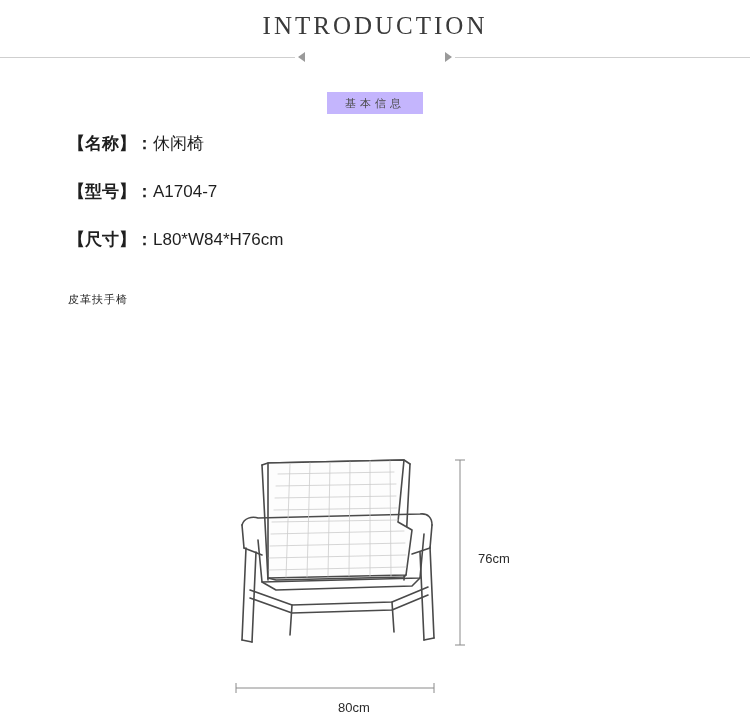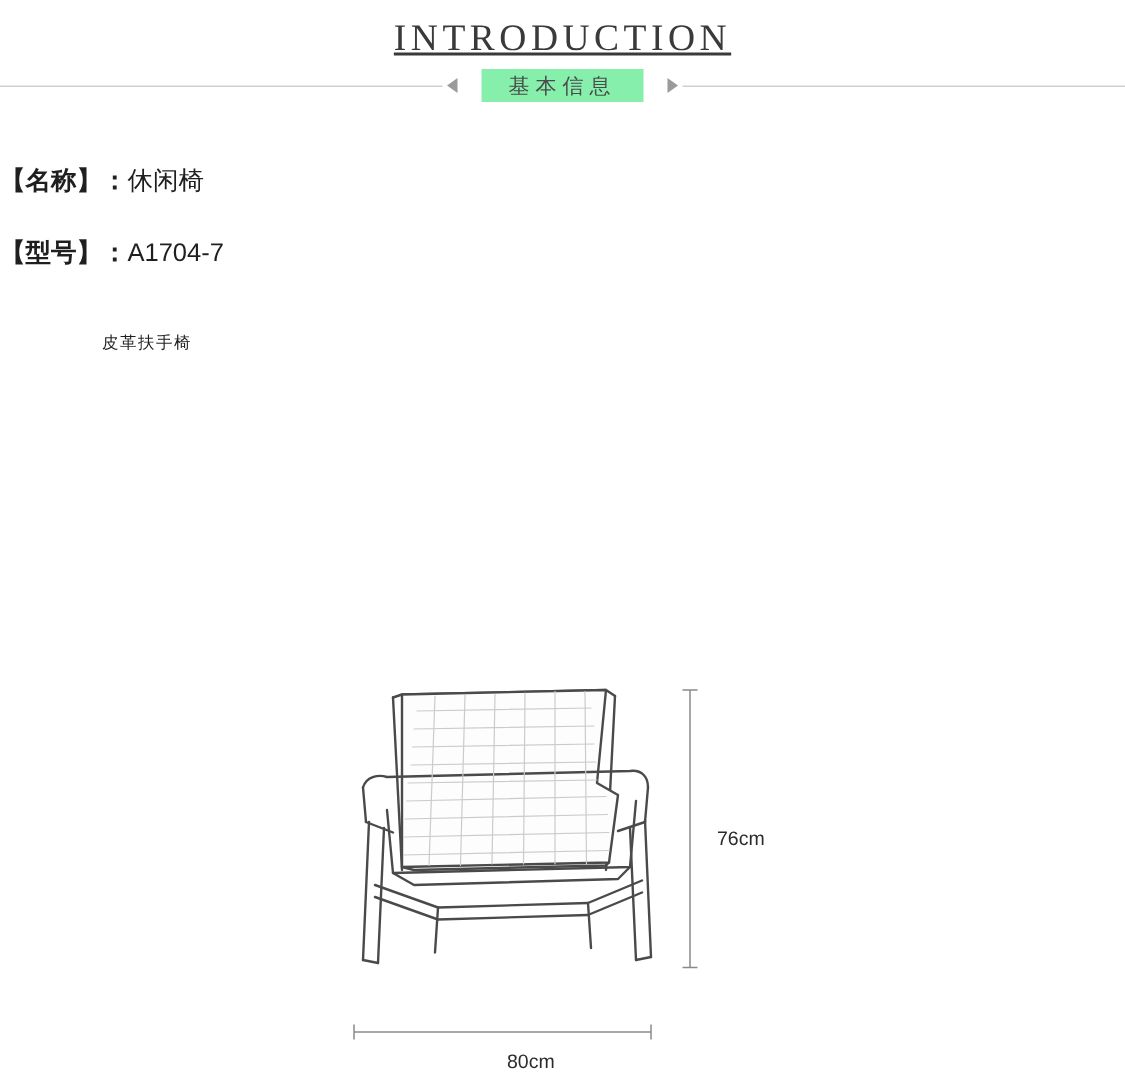--- a/index.html
+++ b/index.html
@@ -22,21 +22,20 @@
     text-align: center;
     position: relative;
   }
   .header-title {
     font-family: "Liberation Serif", serif;
     font-size: 25px;
     letter-spacing: 3px;
     color: #3a3a3a;
     line-height: 32px;
     font-weight: normal;
-    text-decoration: underline;
   }
   .rule-row {
     position: relative;
     height: 24px;
     margin-top: 4px;
   }
   .rule-line {
     position: absolute;
     top: 11px;
     height: 1px;
@@ -46,40 +45,42 @@
   .rule-line.right { right: 0;  width: 295px; }
 
   .subtitle-wrap {
     position: absolute;
     left: 0; right: 0;
     top: 0;
     text-align: center;
   }
   .subtitle {
     display: inline-block;
-    font-size: 14px;
+    font-size: 11px;
     letter-spacing: 4px;
     color: #4a4a4a;
-    background: #86efac;
+    background: #c4b5fd;
     padding: 0 18px;
     line-height: 22px;
+    margin-top: 46px;
   }
   .arrow {
     position: absolute;
     top: 6px;
     width: 0; height: 0;
     border-top: 5px solid transparent;
     border-bottom: 5px solid transparent;
   }
   .arrow.left  { left: 298px;  border-right: 7px solid #9a9a9a; }
   .arrow.right { right: 298px; border-left: 7px solid #9a9a9a; }
 
   
   .specs {
-    margin-top: 39px;
+    margin-top: 62px;
+    padding-left: 68px;
   }
   .spec-row {
     font-size: 17px;
     line-height: 24px;
     margin-bottom: 24px;
     color: #1f1f1f;
   }
   .spec-label {
     font-weight: bold;
   }
@@ -133,20 +134,23 @@
 
   <div class="spec-row">
     <span class="spec-label">【名称】：</span><span class="spec-value">休闲椅</span>
   </div>
 
   <div class="spec-row">
     <span class="spec-label">【型号】：</span><span class="spec-value">A1704-7</span>
   </div>
 
 
+  <div class="spec-row">
+    <span class="spec-label">【尺寸】：</span><span class="spec-value">L80*W84*H76cm</span>
+  </div>
 </div>
 
 <div class="note">皮革扶手椅</div>
 
 <div class="figure">
   <svg width="750" height="290" viewBox="0 0 750 290">
     <g fill="none" stroke="#4a4a4a" stroke-width="1.6" stroke-linejoin="round" stroke-linecap="round">
 
       <path d="M262 35 L268 33 L404 30 L410 34"></path>
       <path d="M262 35 L268 150"></path>

